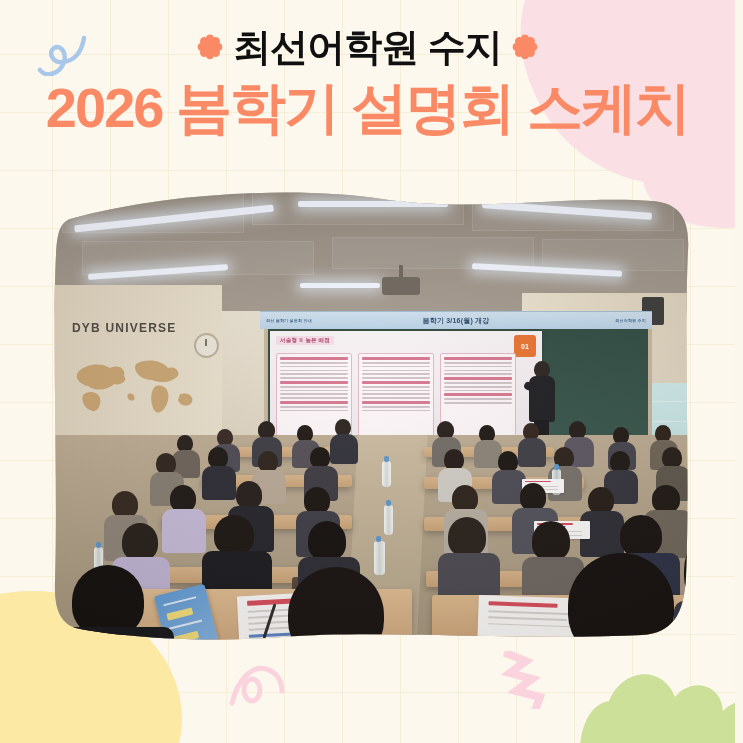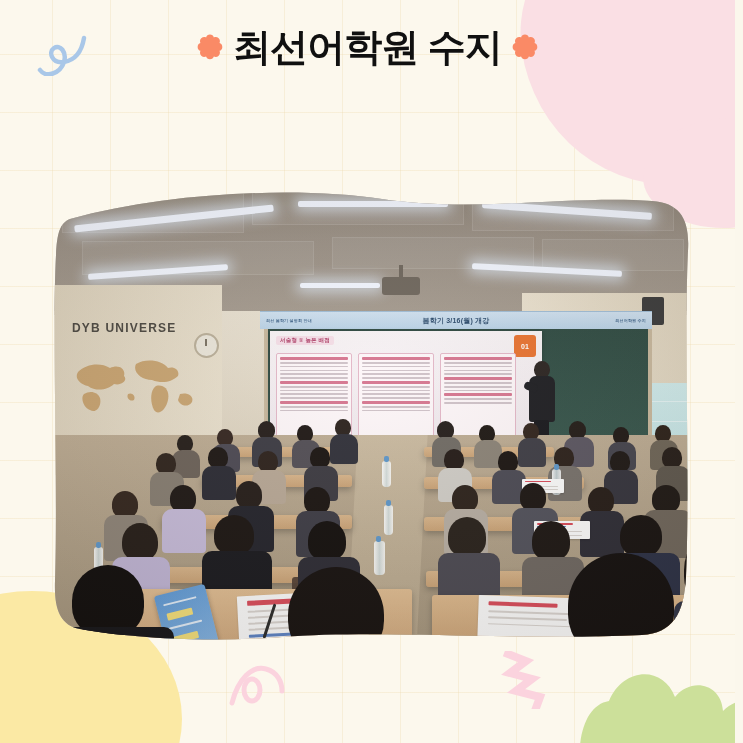--- a/index.html
+++ b/index.html
@@ -301,20 +301,21 @@
   <div class="headline">
     <div class="line1">
       <svg class="flower" viewBox="0 0 40 40">
         <path d="M20 2c3.2 0 5.6 2 6.3 4.6 2.4-1.3 5.6-.9 7.8 1.3s2.6 5.4 1.3 7.8C38 16.4 40 18.8 40 22s-2 5.6-4.6 6.3c1.3 2.4.9 5.6-1.3 7.8s-5.4 2.6-7.8 1.3C25.6 40 23.2 42 20 42s-5.6-2-6.3-4.6c-2.4 1.3-5.6.9-7.8-1.3S3.3 30.7 4.6 28.3C2 27.6 0 25.2 0 22s2-5.6 4.6-6.3C3.3 13.3 3.7 10.1 5.9 7.9S11.3 5.3 13.7 6.6C14.4 4 16.8 2 20 2z" fill="#fa8a66" transform="scale(0.95) translate(1,-1)"></path>
       </svg>
       <span class="txt">최선어학원 수지</span>
       <svg class="flower" viewBox="0 0 40 40">
         <path d="M20 2c3.2 0 5.6 2 6.3 4.6 2.4-1.3 5.6-.9 7.8 1.3s2.6 5.4 1.3 7.8C38 16.4 40 18.8 40 22s-2 5.6-4.6 6.3c1.3 2.4.9 5.6-1.3 7.8s-5.4 2.6-7.8 1.3C25.6 40 23.2 42 20 42s-5.6-2-6.3-4.6c-2.4 1.3-5.6.9-7.8-1.3S3.3 30.7 4.6 28.3C2 27.6 0 25.2 0 22s2-5.6 4.6-6.3C3.3 13.3 3.7 10.1 5.9 7.9S11.3 5.3 13.7 6.6C14.4 4 16.8 2 20 2z" fill="#fa8a66" transform="scale(0.95) translate(1,-1)"></path>
       </svg>
     </div>
+    <div class="line2">2026 봄학기 설명회 스케치</div>
   </div>
 
   <div class="photo-wrap">
     <div class="photo">
 
       <div class="ceiling"></div>
       <div class="ceil-panel" style="left:10px;top:6px;width:180px;height:40px;"></div>
       <div class="ceil-panel" style="left:200px;top:2px;width:210px;height:36px;"></div>
       <div class="ceil-panel" style="left:420px;top:4px;width:200px;height:40px;"></div>
       <div class="ceil-panel" style="left:30px;top:56px;width:230px;height:32px;"></div>

